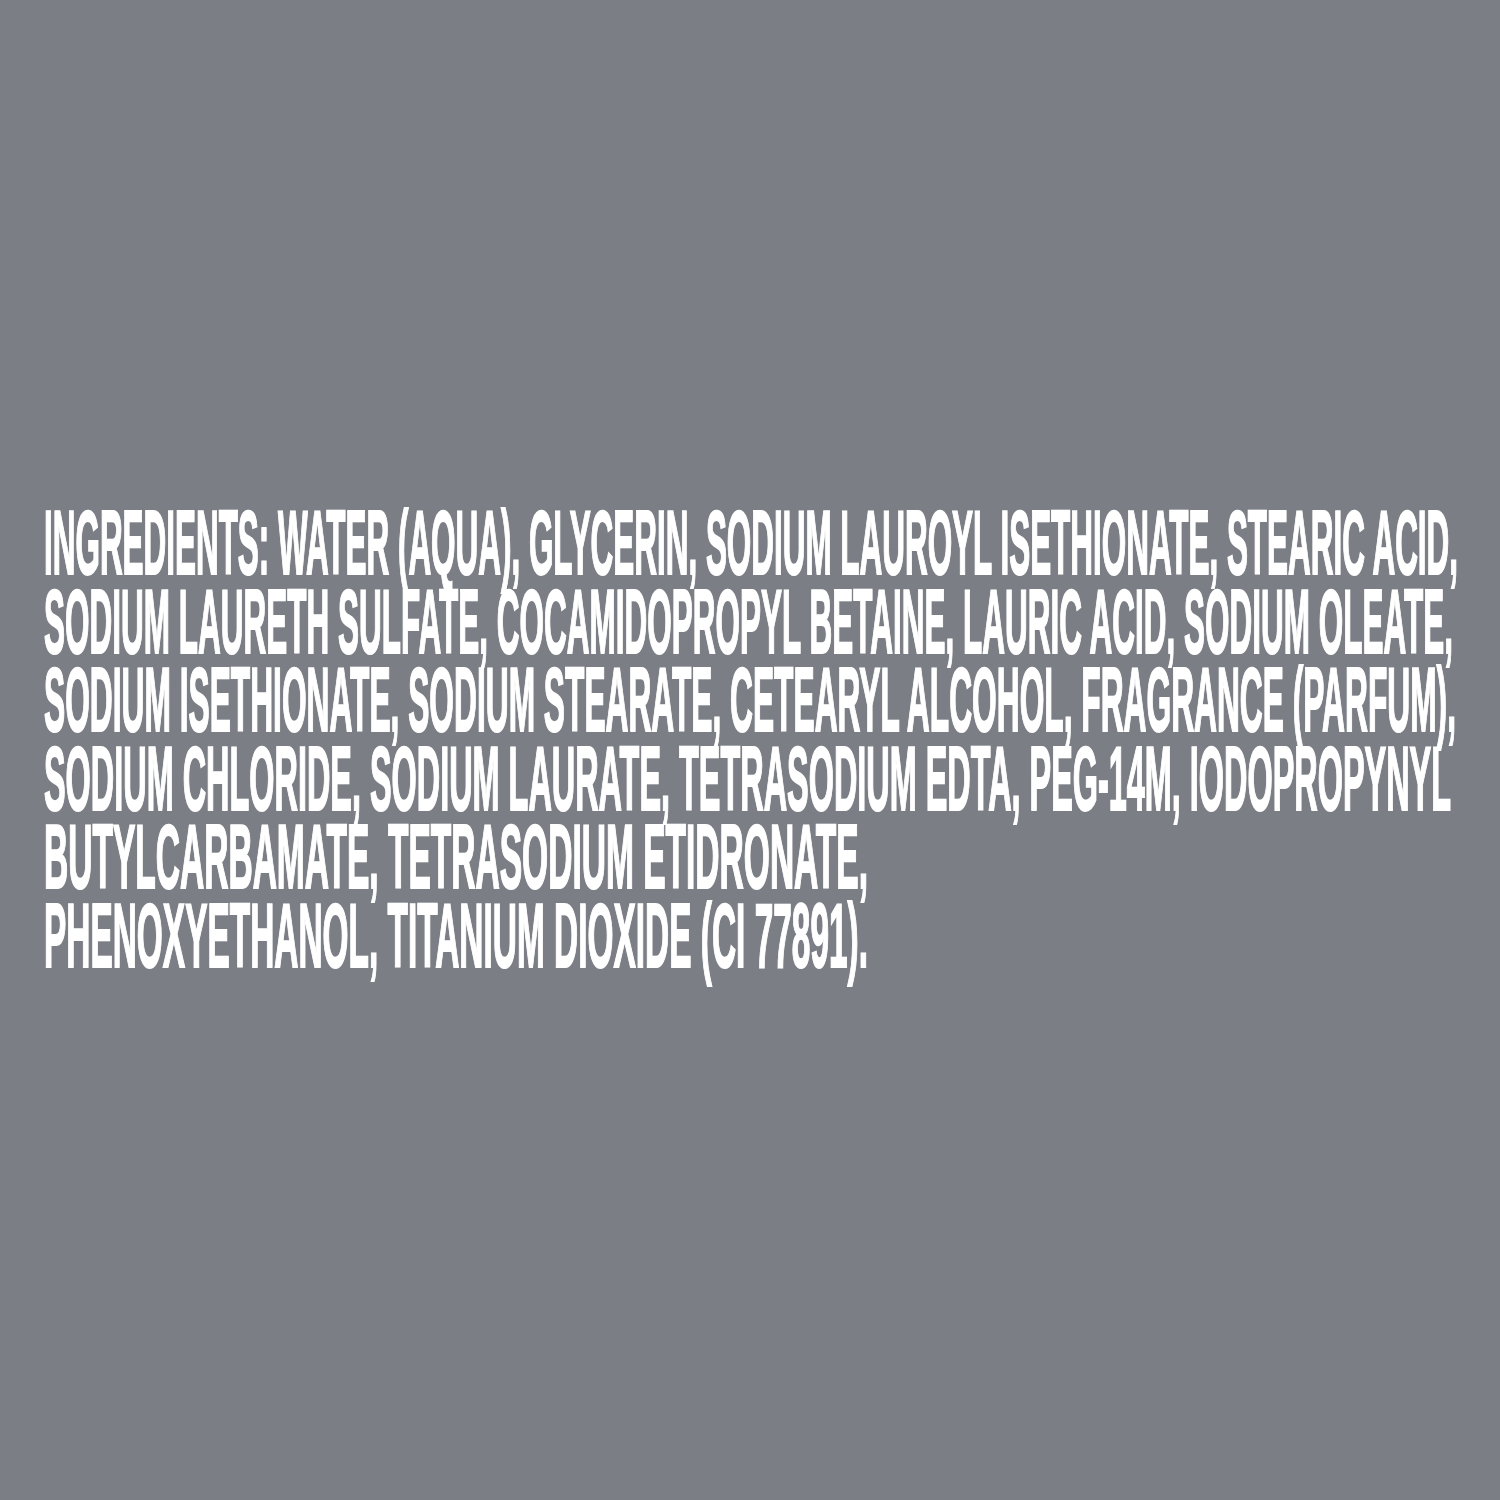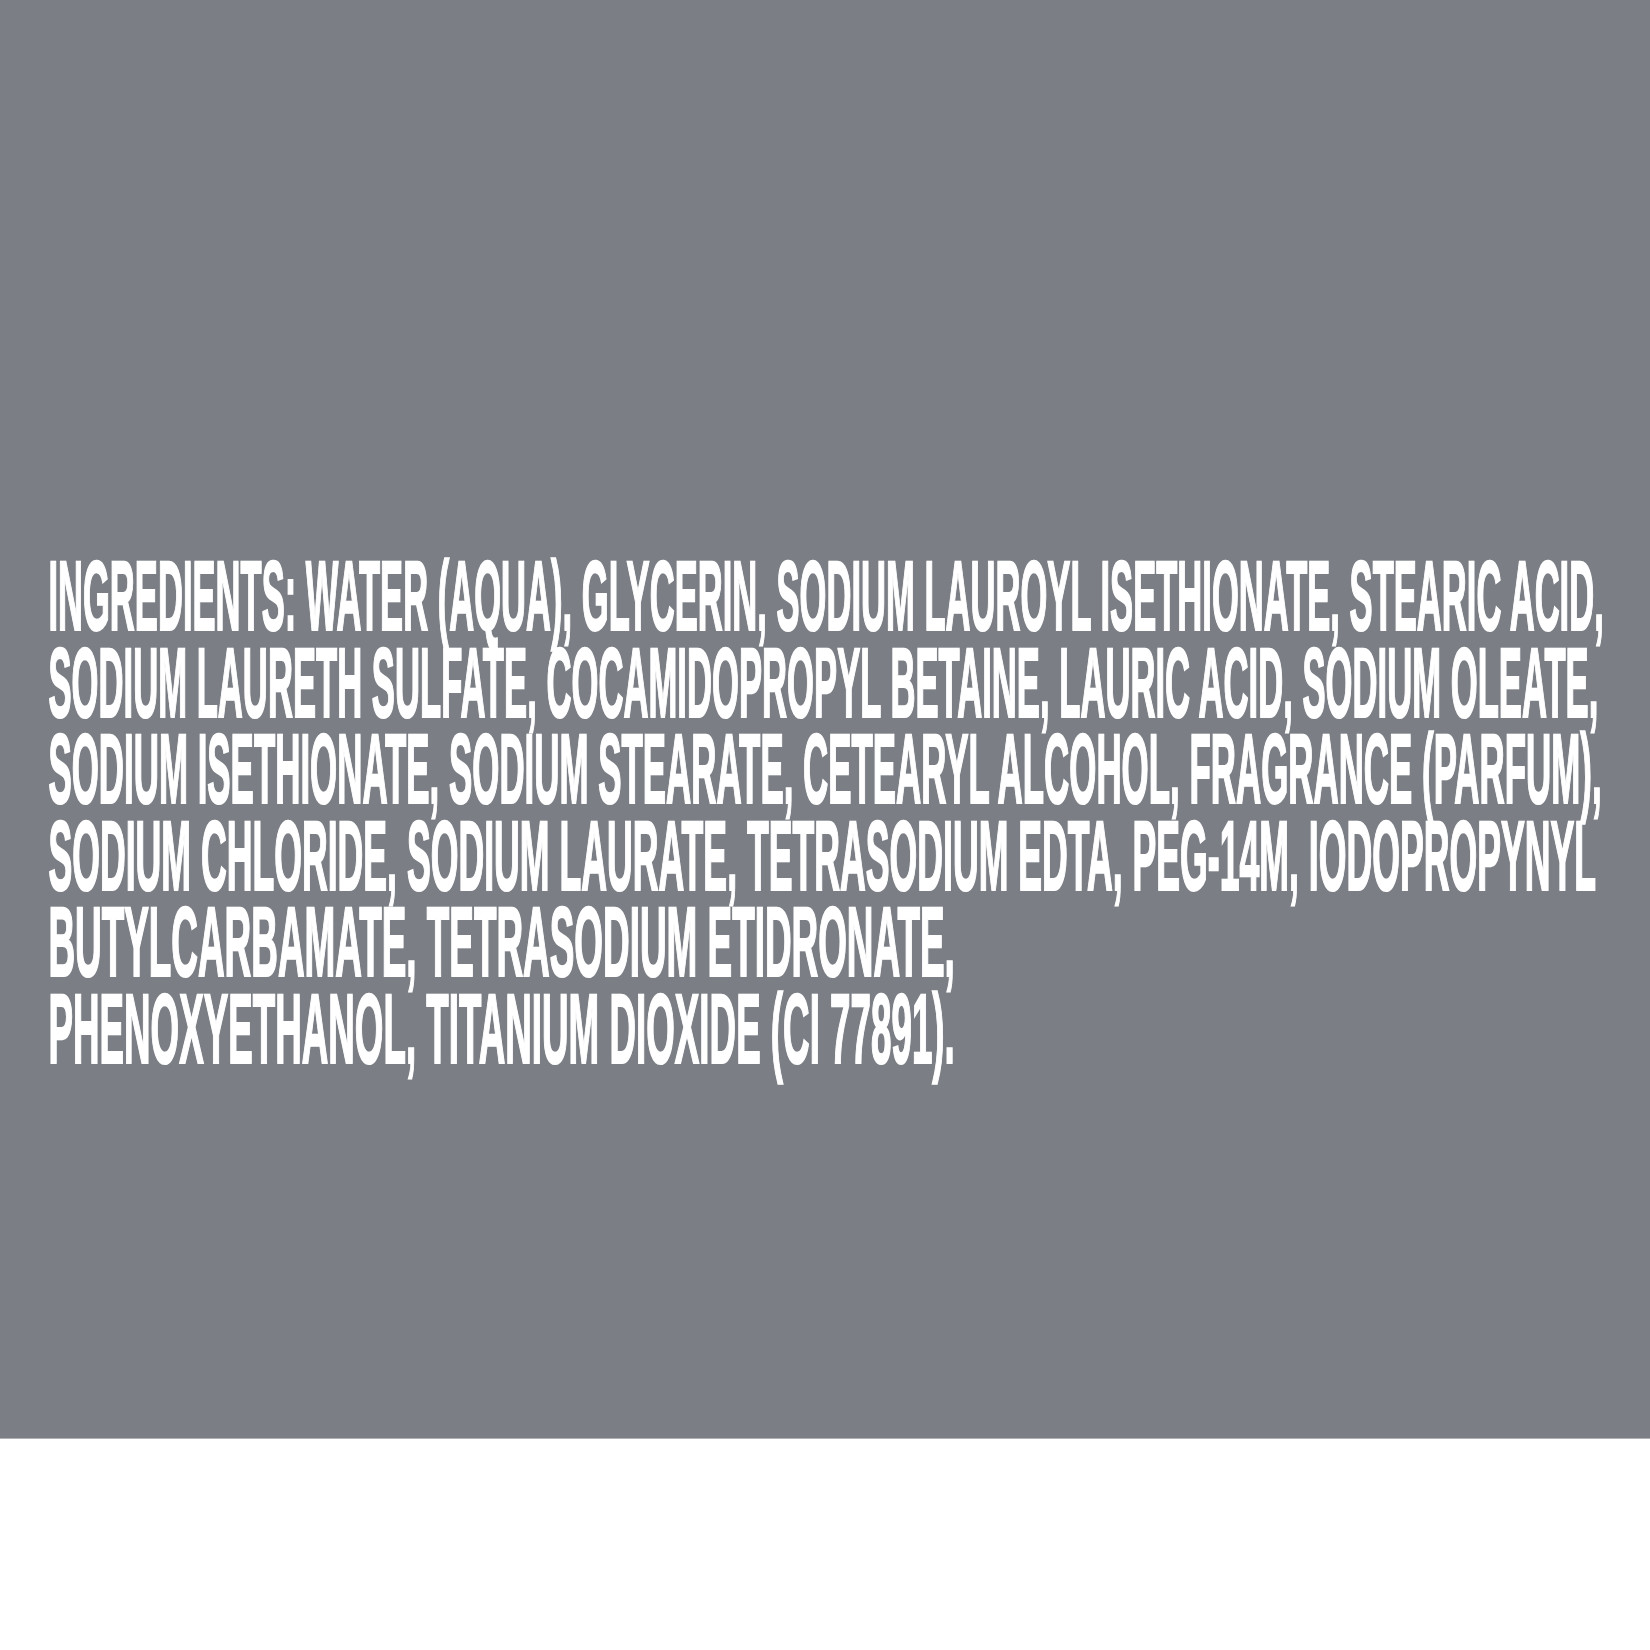--- a/index.html
+++ b/index.html
@@ -2,21 +2,21 @@
 <html><head>
 <meta charset="utf-8">
 <style>
   html, body {
     margin: 0;
     padding: 0;
   }
   .canvas {
     position: relative;
     width: 1500px;
-    height: 1308px;
+    height: 1500px;
     background: #7b7f85;
     overflow: hidden;
     font-family: "Liberation Sans", "DejaVu Sans", sans-serif;
   }
   .ingredients {
     position: absolute;
     left: 44px;
     top: 504px;
     color: #ffffff;
   }

